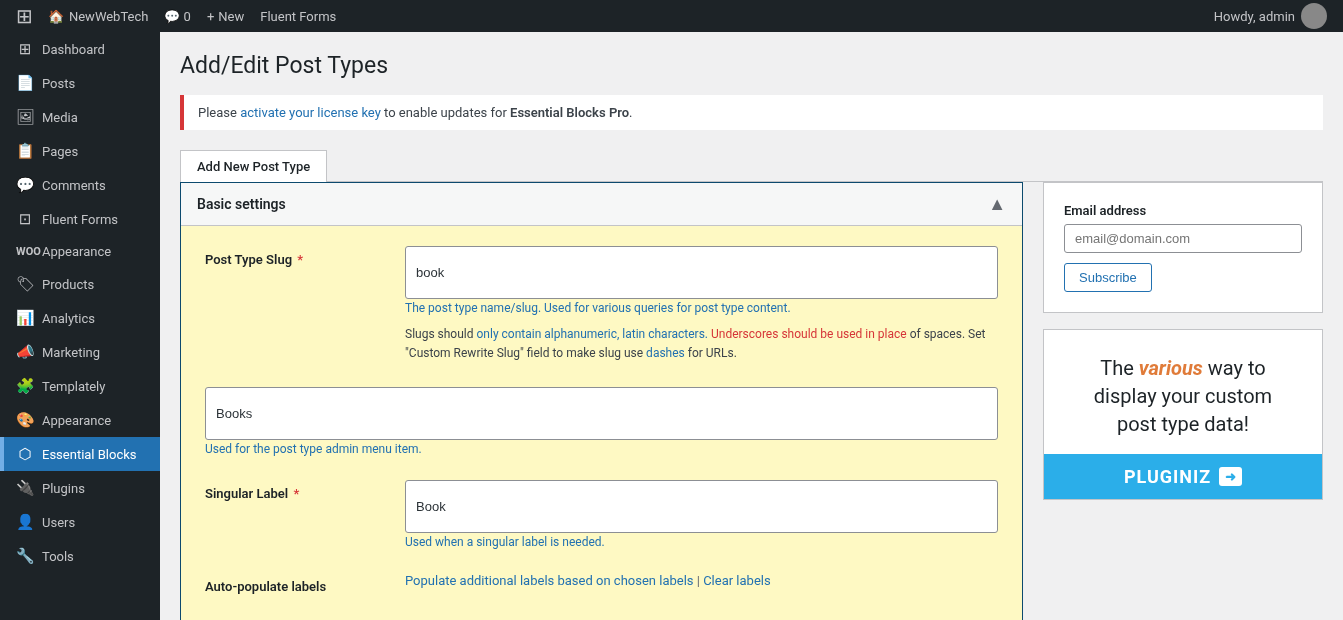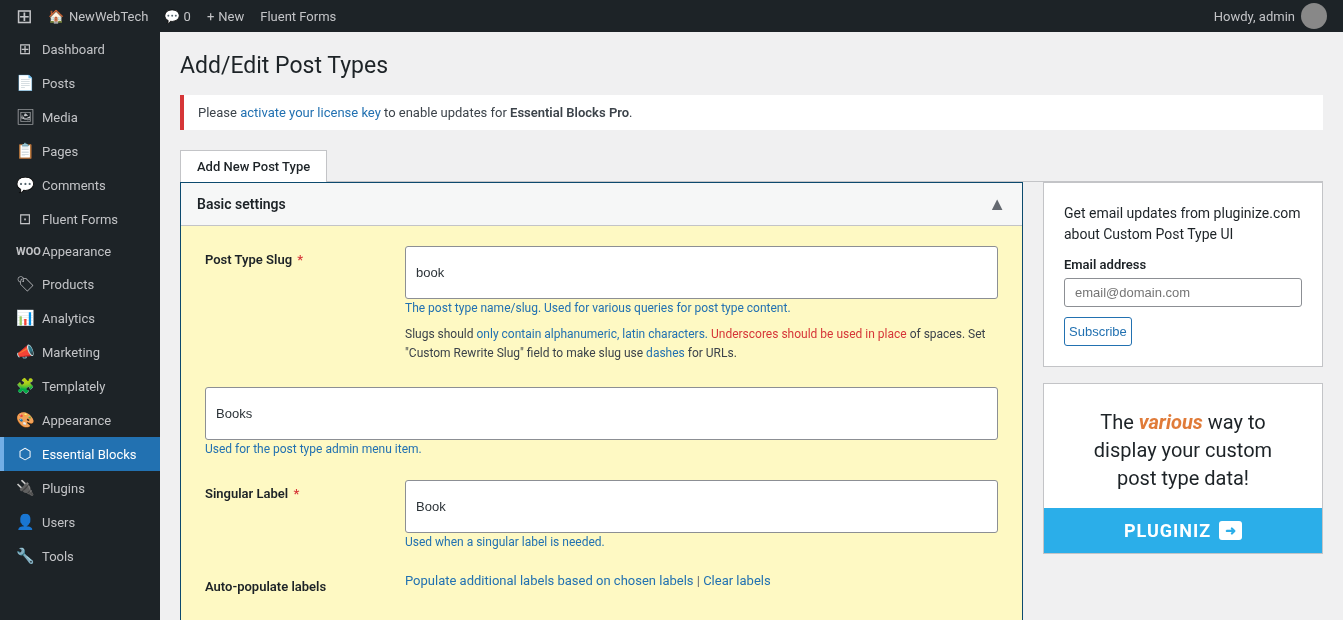--- a/index.html
+++ b/index.html
@@ -204,21 +204,21 @@
       font-size: 13px;
       color: #a0a5aa;
       background: #fff;
       margin-bottom: 10px;
       outline: none;
     }
     .widget-btn {
       background: #fff;
       border: 1px solid #2271b1;
       color: #2271b1;
-      padding: 6px 4px;
+      padding: 6px 14px;
       border-radius: 3px;
       font-size: 13px;
       cursor: pointer;
     }
 
     
     .promo-box {
       background: #fff;
       border: 1px solid #c3c4c7;
       padding: 24px 20px;
@@ -418,21 +418,20 @@
             <span class="form-separator"> | </span>
             <a href="#" class="form-link">Clear labels</a>
           </div>
         </div>
 
       </div>
     </div>
 
     <div class="form-sidebar">
       <div class="widget-box">
-        <p class="widget-title">Get email updates from pluginize.com about Custom Post Type UI</p>
         <label class="widget-label">Email address</label>
         <input type="email" class="widget-input" placeholder="email@domain.com" style="">
         <button class="widget-btn">Subscribe</button>
       </div>
 
       <div class="promo-box">
         <p class="promo-text">
           The <span class="highlight">various</span> way to<br>
           display your custom<br>
           post type data!

